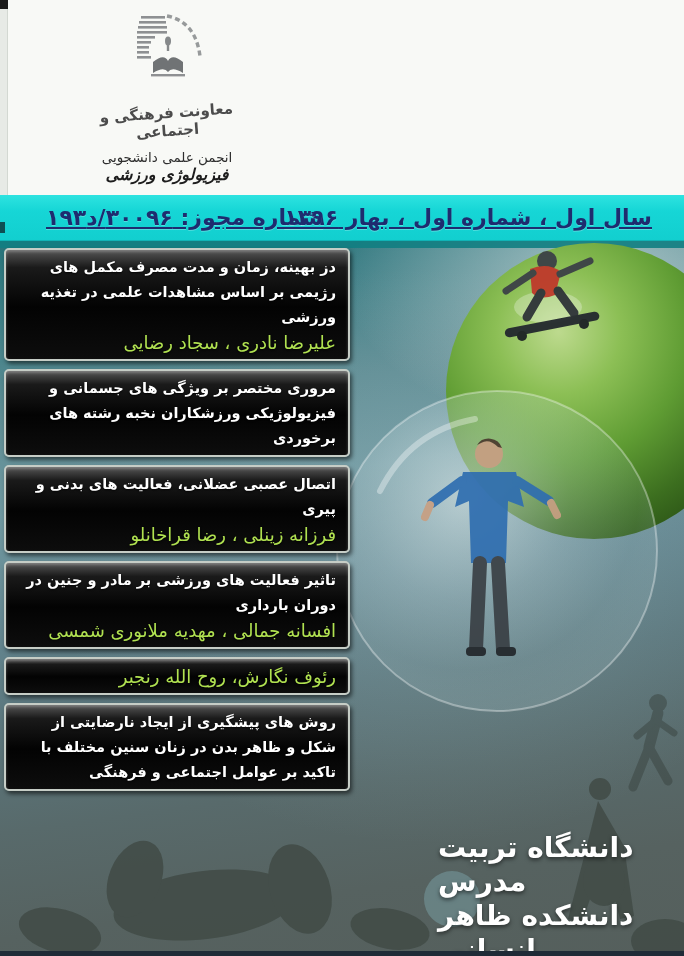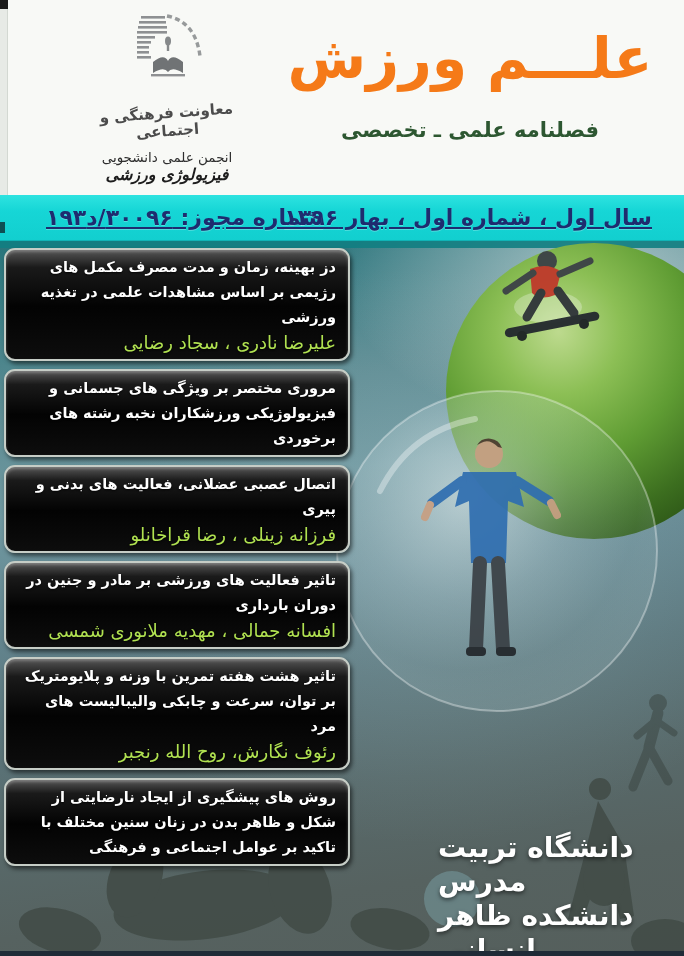--- a/index.html
+++ b/index.html
@@ -49,21 +49,21 @@
   }
   .bg-art{position:absolute;left:0;top:0;}
   
   .articles{
     position:absolute;left:4px;top:7px;width:346px;
     display:flex;flex-direction:column;gap:8px;z-index:3;
   }
   .card{
     box-sizing:border-box;width:100%;
     background:linear-gradient(180deg,#565656 0%,#1a1a1a 16%,#030303 52%,#0d0d0d 100%);
-    border:2px solid #c6cdc6;border-radius:11px;
+    border:2px solid #c6cdc6;border-radius:5px;
     padding:5px 12px 4px 10px;direction:rtl;text-align:right;
     box-shadow:inset 0 2px 3px rgba(200,200,200,.35), 2px 3px 4px rgba(0,0,0,.55);
   }
   .card-title{color:#ffffff;font-weight:bold;font-size:14.5px;line-height:25px;text-shadow:0 1px 2px rgba(0,0,0,.8);}
   .card-authors{color:#b1e251;font-weight:normal;font-size:18px;line-height:25px;text-shadow:0 1px 2px rgba(0,0,0,.8);}
   
   .institution{
     position:absolute;right:14px;top:590px;width:232px;z-index:3;
     text-align:left;direction:rtl;color:#ffffff;font-weight:bold;font-size:28px;
     line-height:34px;text-shadow:0 2px 4px rgba(0,0,0,.55);
@@ -98,24 +98,20 @@
           <rect x="55.8" y="35" width="2.4" height="6"></rect>
         </g>
         <path d="M42,52 q11,-9 15,-1 q4,-8 15,1 l0,11 q-11,-7 -15,-1 q-4,-6 -15,1 z" fill="#707375"></path>
         <rect x="40" y="64" width="34" height="2.4" fill="#8e9092"></rect>
       </svg>
       <div class="calligraphy">معاونت فرهنگی و اجتماعی</div>
       <div class="assoc1">انجمن علمی دانشجویی</div>
       <div class="assoc2">فیزیولوژی ورزشی</div>
     </div>
 
-    <div class="title-block">
-      <h1 class="journal-title">علـــم ورزش</h1>
-      <div class="journal-subtitle">فصلنامه علمی ـ تخصصی</div>
-    </div>
   </div>
 
   <div class="issue-bar">
     <span class="issue-info">سال اول ، شماره اول ، بهار ۱۳۹۶</span>
     <span class="license">شماره مجوز: ۳۰۰۹۶/د۱۹۳</span>
     <div class="bar-tick"></div>
   </div>
 
   <div class="main">
 
@@ -208,21 +204,20 @@
         <div class="card-authors">فرزانه زینلی ، رضا قراخانلو</div>
       </div>
 
       <div class="card">
         <div class="card-title">تاثیر فعالیت های ورزشی بر مادر و جنین در دوران بارداری</div>
         <div class="card-authors">افسانه جمالی ، مهدیه ملانوری شمسی</div>
       </div>
 
 
       <div class="card">
-        <div class="card-title">تاثیر هشت هفته تمرین با وزنه و پلایومتریک بر توان، سرعت و چابکی والیبالیست های مرد</div>
         <div class="card-authors">رئوف نگارش، روح الله رنجبر</div>
       </div>
 
       <div class="card">
         <div class="card-title">روش های پیشگیری از ایجاد نارضایتی از شکل و ظاهر بدن در زنان سنین مختلف با تاکید بر عوامل اجتماعی و فرهنگی</div>
 
       </div>
     </div>
 
     <div class="institution">

